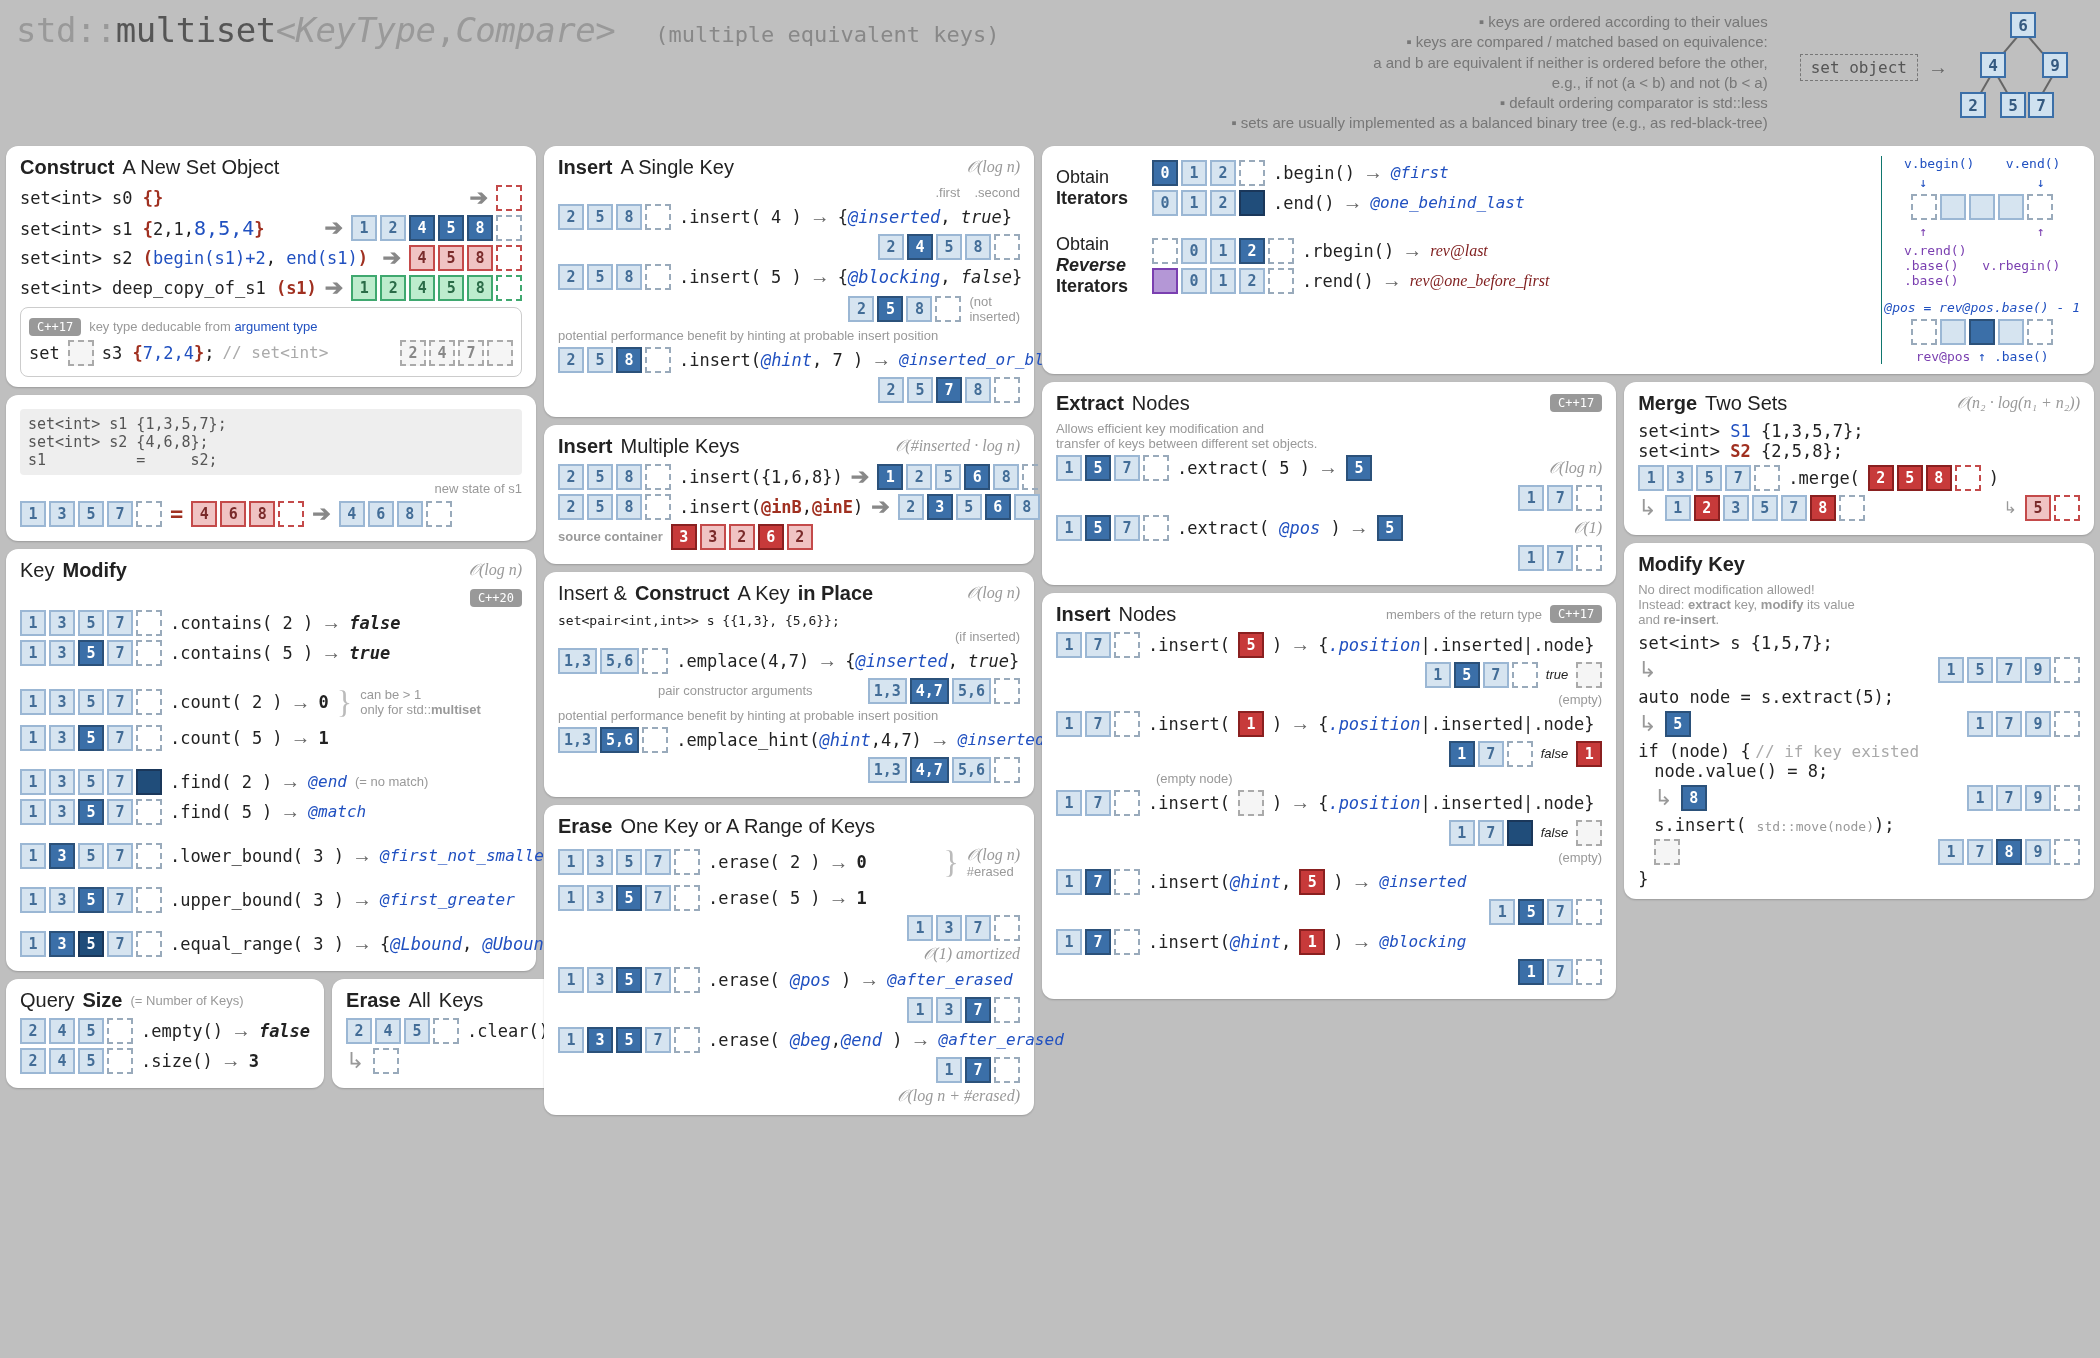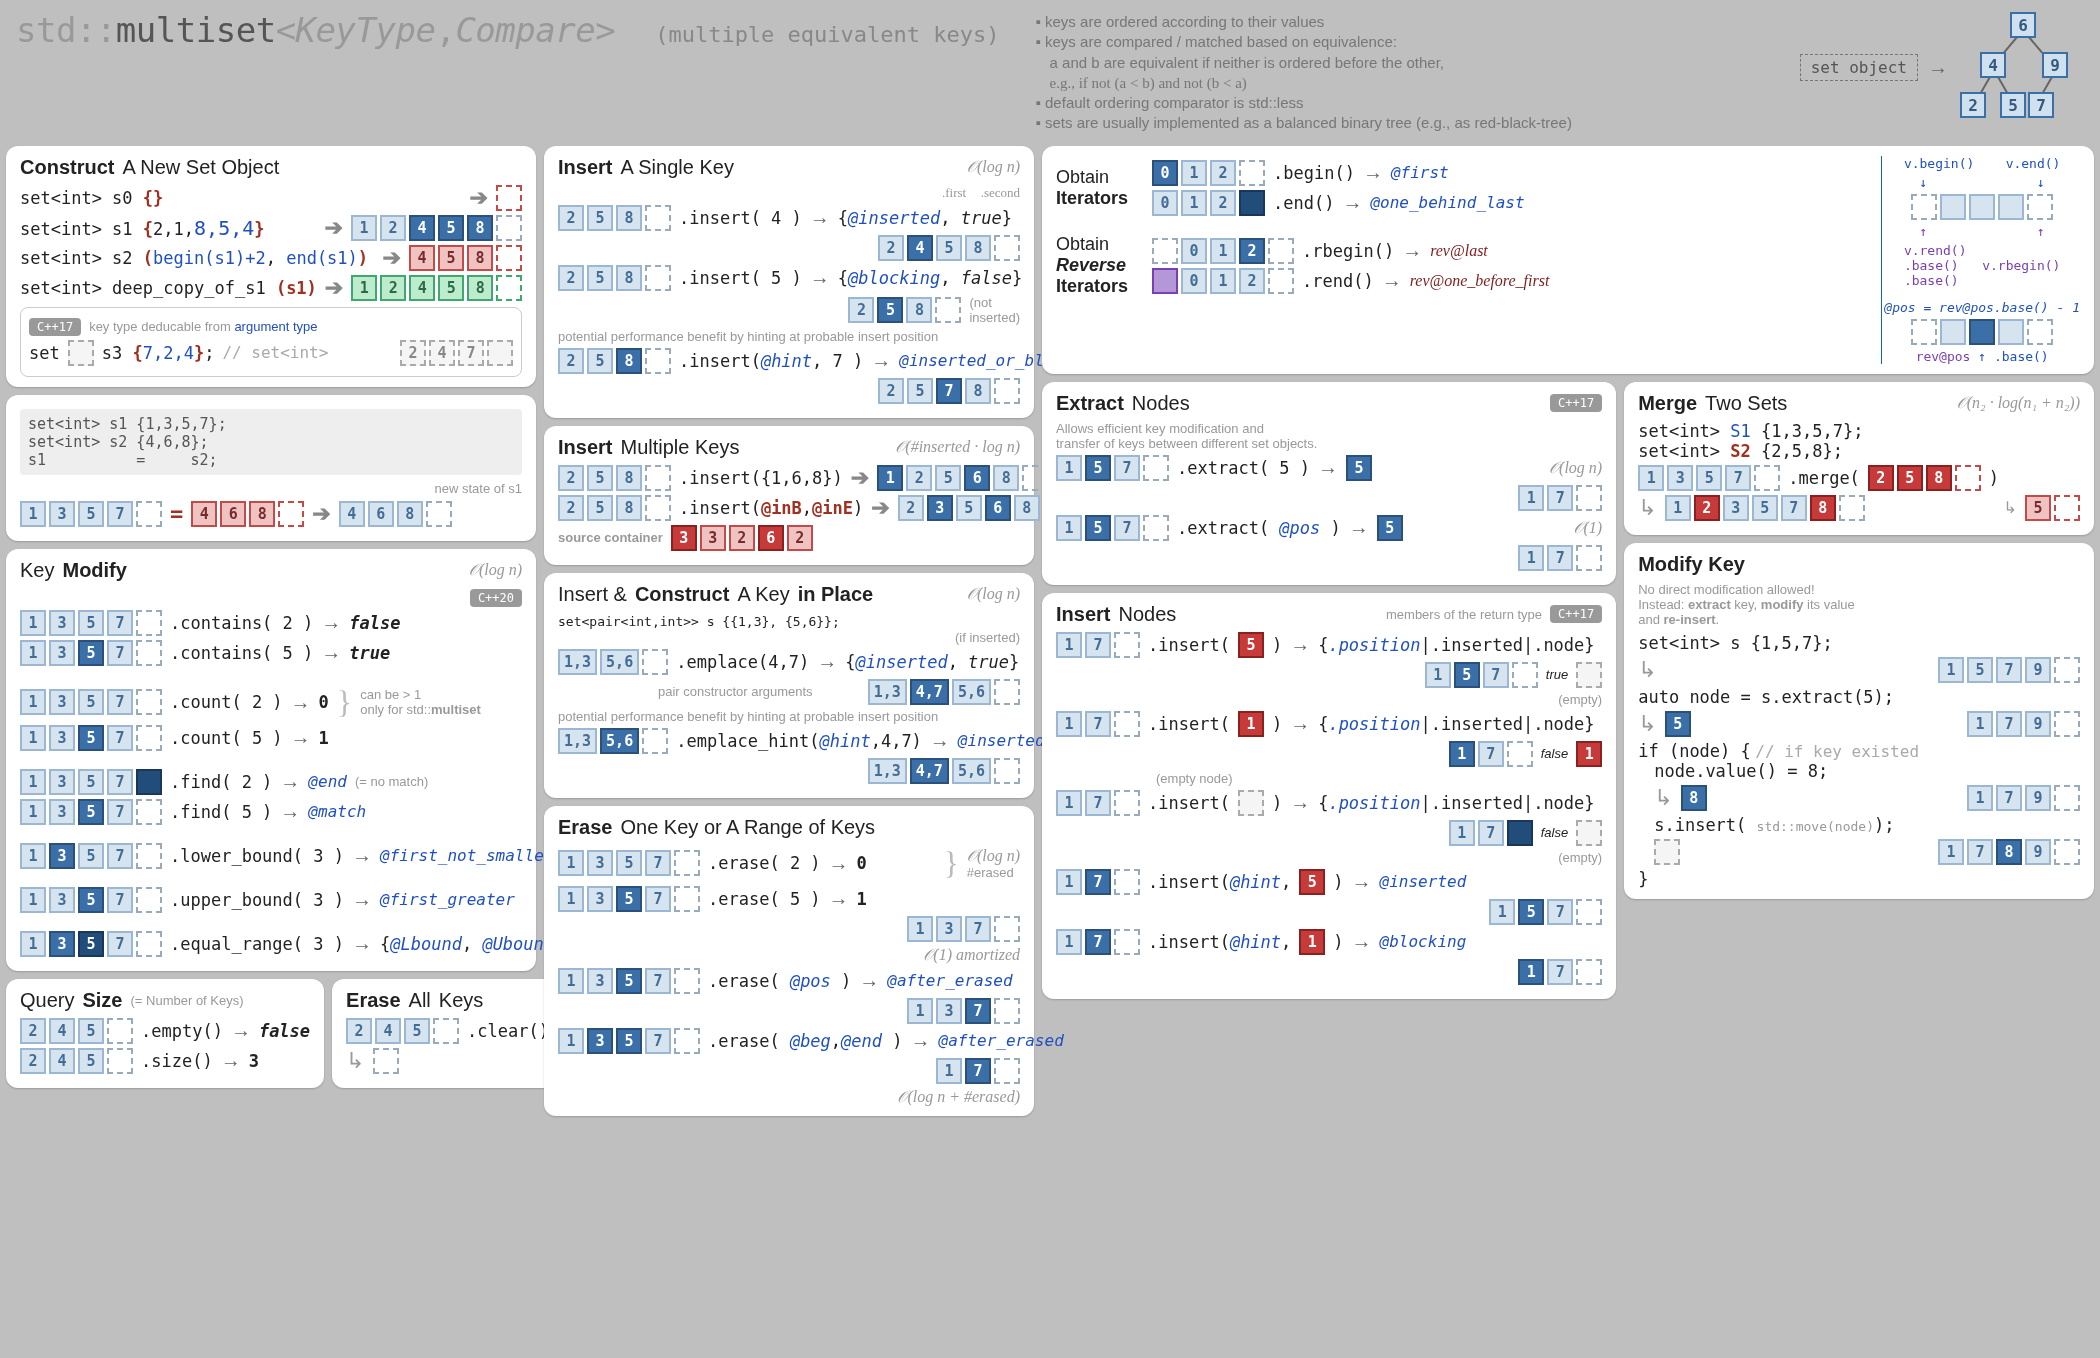--- a/index.html
+++ b/index.html
@@ -4,39 +4,39 @@
 <style>
   * { box-sizing: border-box; margin: 0; padding: 0; }
   body {
     background: #bfbfbf;
     font-family: "Segoe UI", Verdana, sans-serif;
     font-size: 16px;
     color: #222;
     padding: 6px;
     width: 2100px;
   }
-  .mono { font-family: Liberation Serif, serif; }
+  .mono { font-family: Liberation Sans, sans-serif; }
   .header {
     display: flex;
     gap: 20px;
     align-items: flex-start;
     margin-bottom: 6px;
   }
   .title-block { padding: 4px 10px; color: #555; font-family: Consolas, monospace; white-space: nowrap; }
   .title-block .big { font-size: 34px; letter-spacing: -0.5px; }
   .title-block .sub { font-size: 22px; color: #888; margin-left: 20px; }
   .bullets {
     flex: 1;
     font-size: 15px;
     color: #777;
     padding: 6px;
   }
   .bullets ul { list-style: none; }
   .bullets li::before { content: "▪ "; color: #777; }
-  .bullets li { line-height: 1.35; }
+  .bullets li { line-height: 1.35; text-align: right; }
   .tree-graphic {
     display: flex; align-items: center; gap: 10px;
     padding: 6px;
   }
   .set-obj-chip {
     border: 1px dashed #777; padding: 3px 10px; font-family: Consolas, monospace;
     color: #555; font-size: 16px;
   }
   .tree {
     position: relative; width: 130px; height: 110px;

